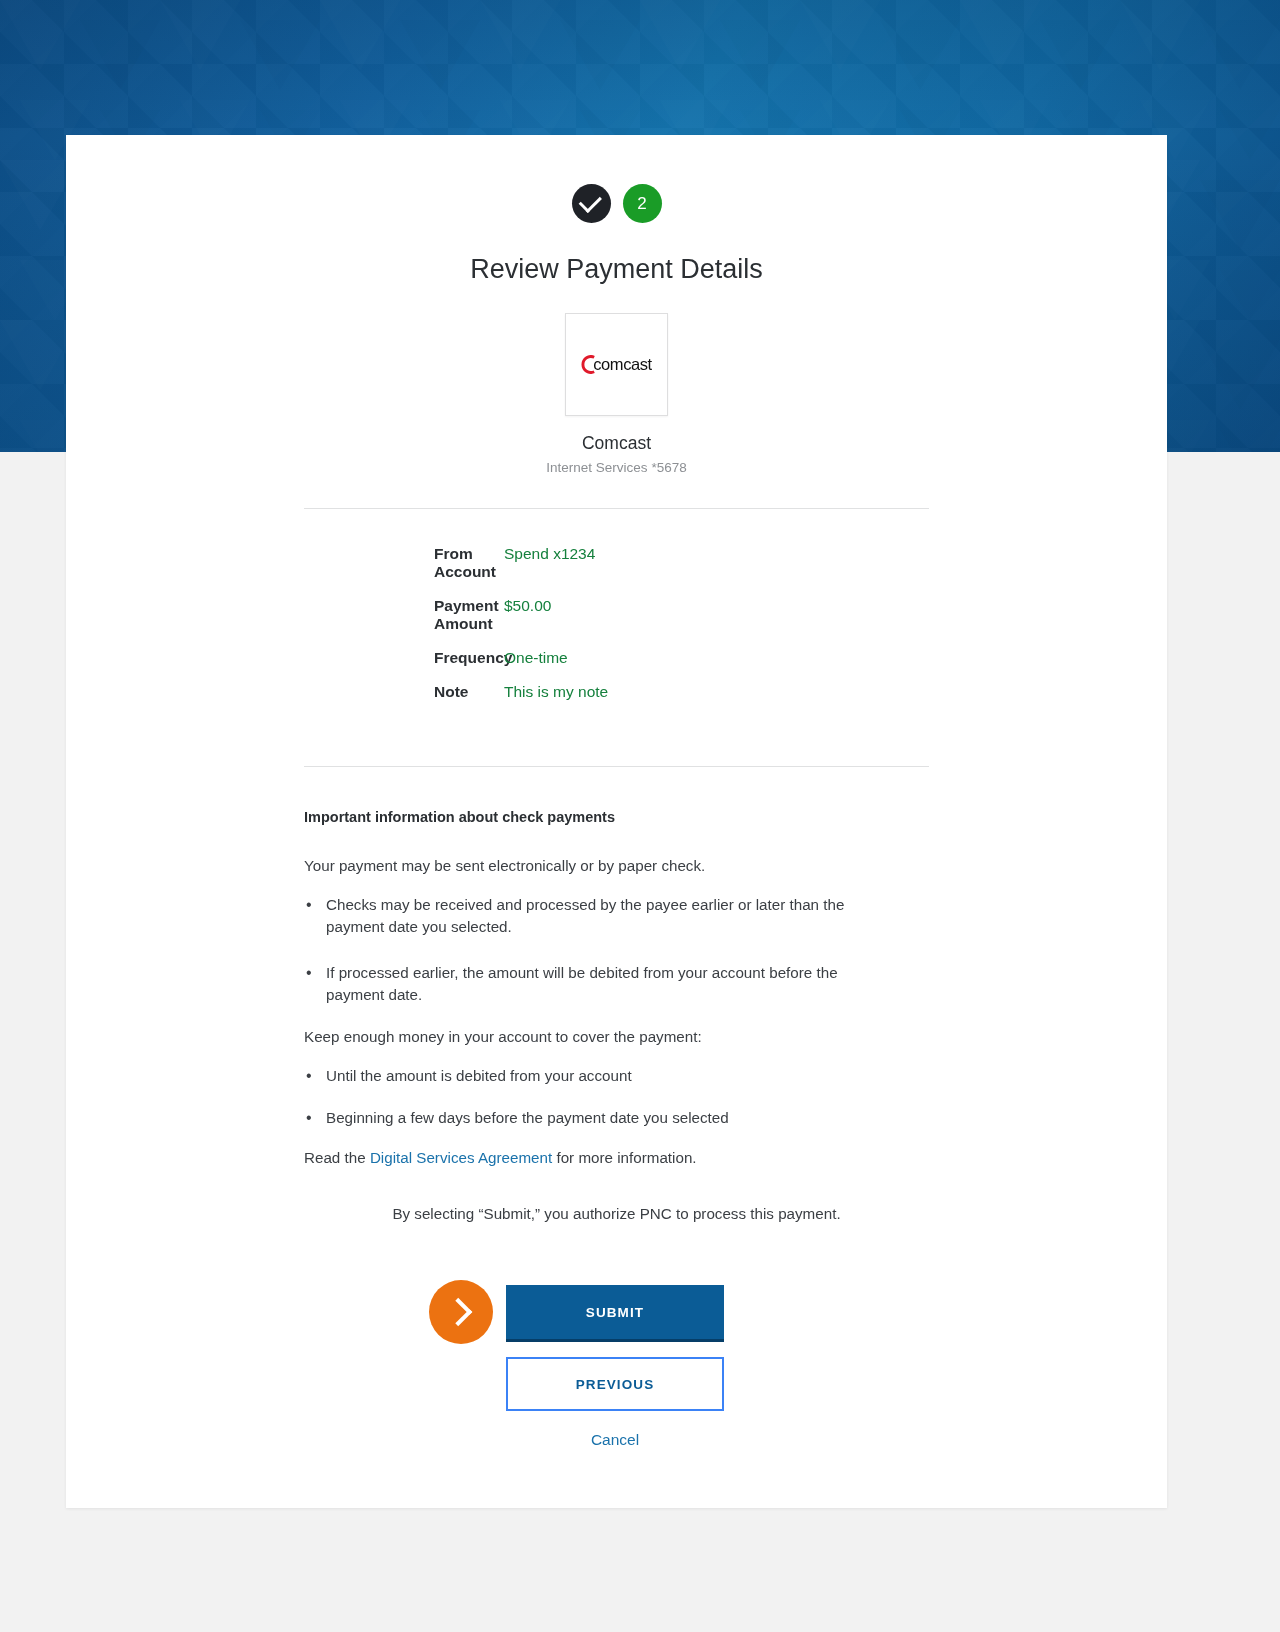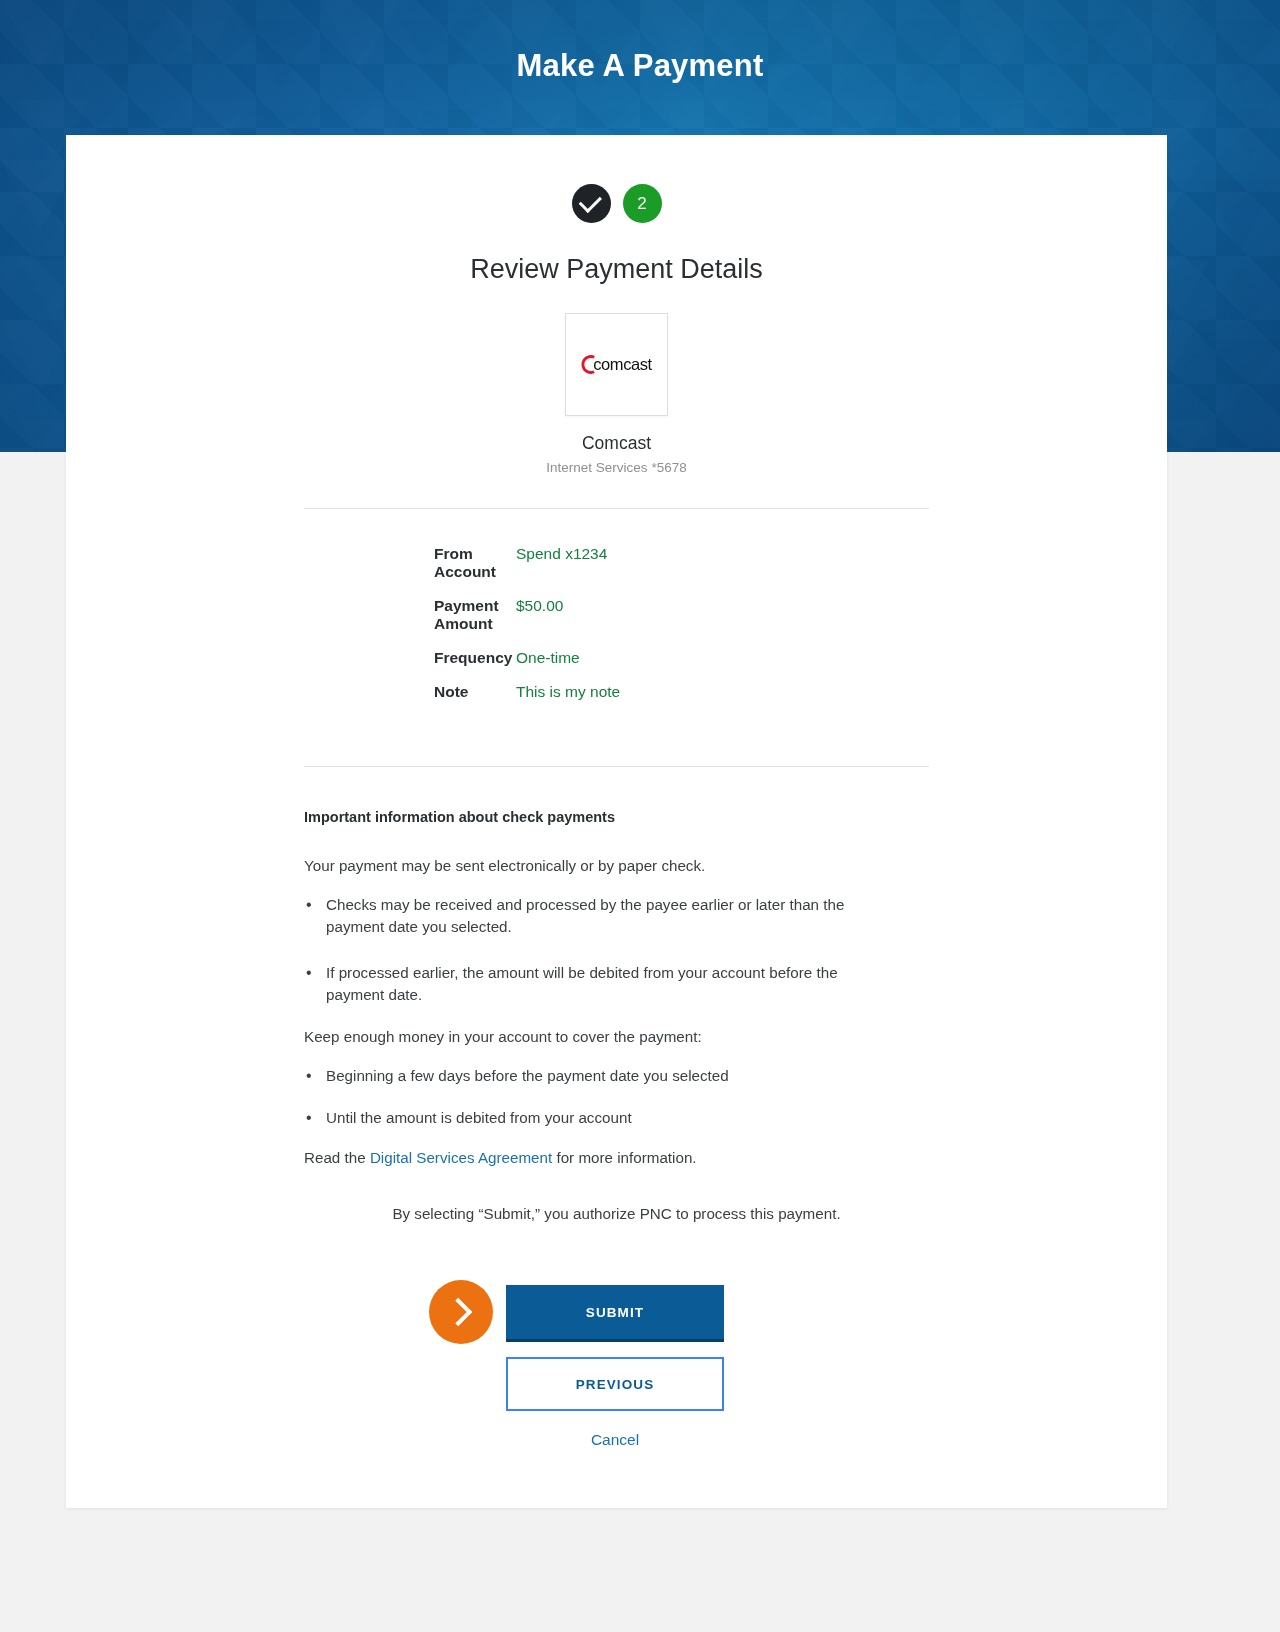--- a/index.html
+++ b/index.html
@@ -151,21 +151,20 @@
   }
   .details {
     width: 625px;
     margin: 0 auto;
     padding: 28px 0 24px;
   }
   .detail-row {
     display: flex;
     align-items: baseline;
     padding: 8px 0;
-    gap: 12px;
   }
   .detail-label {
     width: 165px;
     padding-left: 130px;
     box-sizing: border-box;
     font-size: 15.5px;
     font-weight: bold;
     color: #2b2f33;
   }
   .detail-value {
@@ -321,21 +320,20 @@
         <polygon points="0,0 80,0 40,70" fill="#ffffff" opacity="0.022"></polygon>
         <polygon points="160,20 120,90 80,20" fill="#000000" opacity="0.030"></polygon>
         <polygon points="20,100 90,100 55,160" fill="#ffffff" opacity="0.018"></polygon>
         <polygon points="100,110 160,110 130,160" fill="#000000" opacity="0.022"></polygon>
       </pattern>
     </defs>
     <rect width="1280" height="452" fill="url(#tri)"></rect>
     <rect width="1280" height="452" fill="url(#tri2)"></rect>
   </svg>
   <div class="banner-fade"></div>
-  <div class="banner-title">Make A Payment</div>
 </div>
 
 <div class="card">
 
   <div class="steps">
     <div class="step step-done">
       <span class="step-check"></span>
     </div>
     <div class="step step-current">2</div>
   </div>
@@ -380,22 +378,22 @@
 
   <div class="info">
     <div class="info-title">Important information about check payments</div>
     <p class="info-para">Your payment may be sent electronically or by paper check.</p>
     <ul class="info-list list-tight">
       <li>Checks may be received and processed by the payee earlier or later than the payment date you selected.</li>
       <li>If processed earlier, the amount will be debited from your account before the payment date.</li>
     </ul>
     <p class="info-para">Keep enough money in your account to cover the payment:</p>
     <ul class="info-list">
+      <li>Until the amount is debited from your account</li>
       <li>Beginning a few days before the payment date you selected</li>
-      <li>Until the amount is debited from your account</li>
     </ul>
     <div class="read-line">
       <span>Read the </span><a class="link" href="#">Digital Services Agreement</a><span> for more information.</span>
     </div>
     <div class="authorize">By selecting “Submit,” you authorize PNC to process this payment.</div>
   </div>
 
   <div class="actions">
     <div class="arrow-badge">
       <span class="arrow-chevron"></span>

